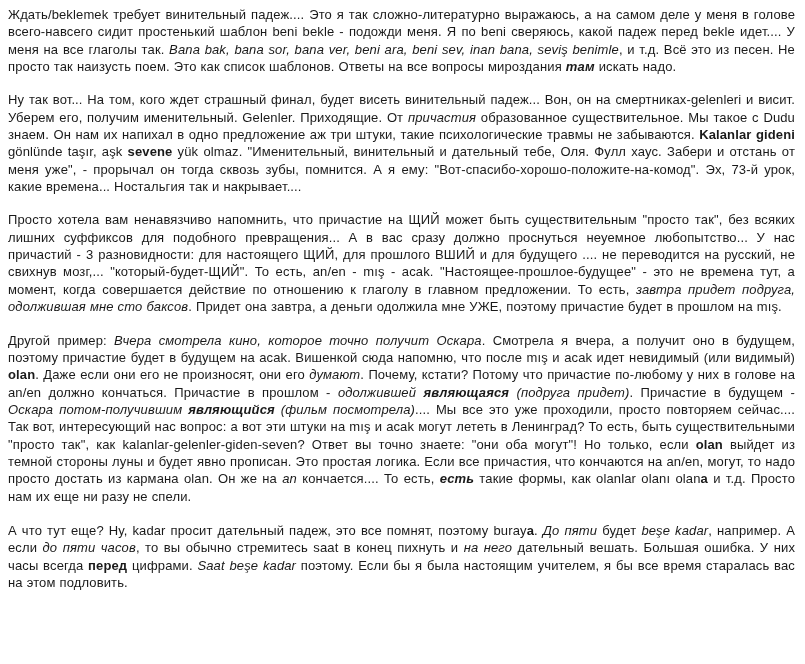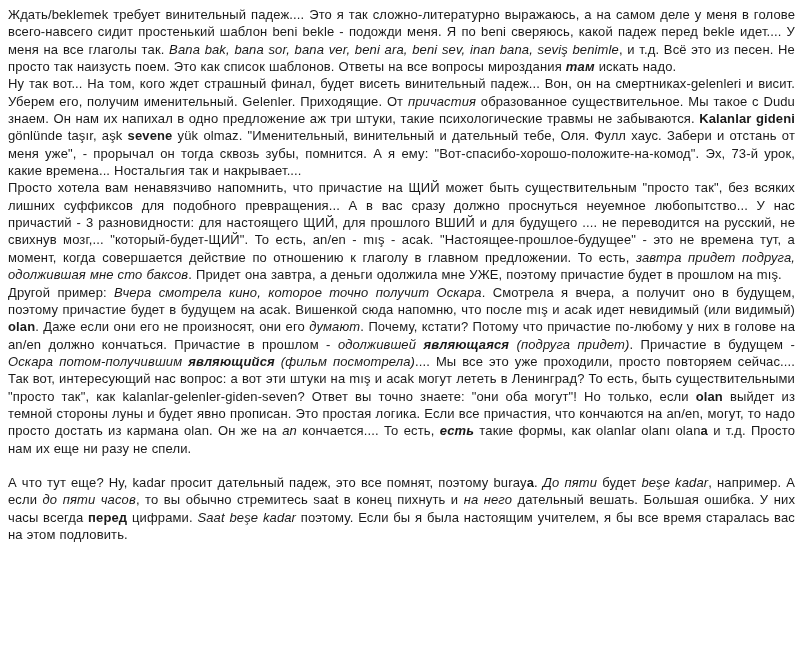--- a/index.html
+++ b/index.html
@@ -23,21 +23,21 @@
     margin: 0;
     font-size: 13.0px;
     line-height: 17.35px;
     text-align: justify;
     text-justify: inter-word;
     letter-spacing: 0.01em;
     color: #1a1a1a;
     word-spacing: 0.02em;
   }
   .para + .para {
-    margin-top: 0px;
+    margin-top: 16px;
   }
   .spacer {
     height: 17px;
   }
   i, em { font-style: italic; }
   b, strong { font-weight: bold; }
   .bi { font-weight: bold; font-style: italic; }
 </style>
 </head>
 <body>

